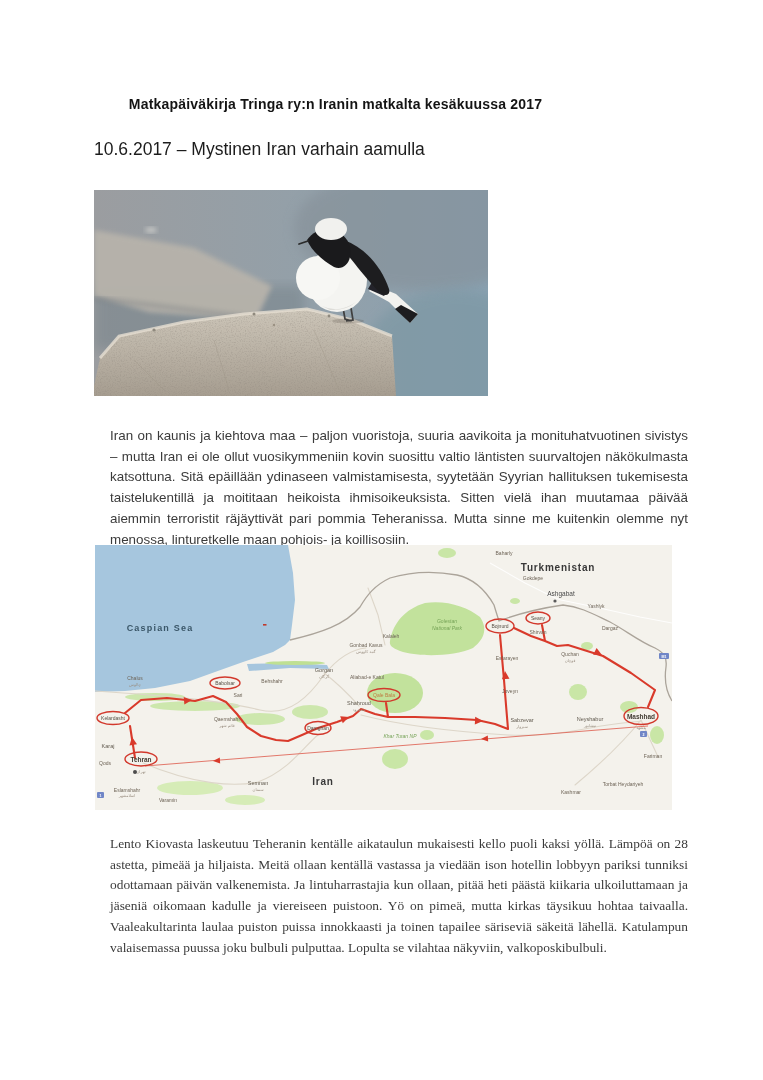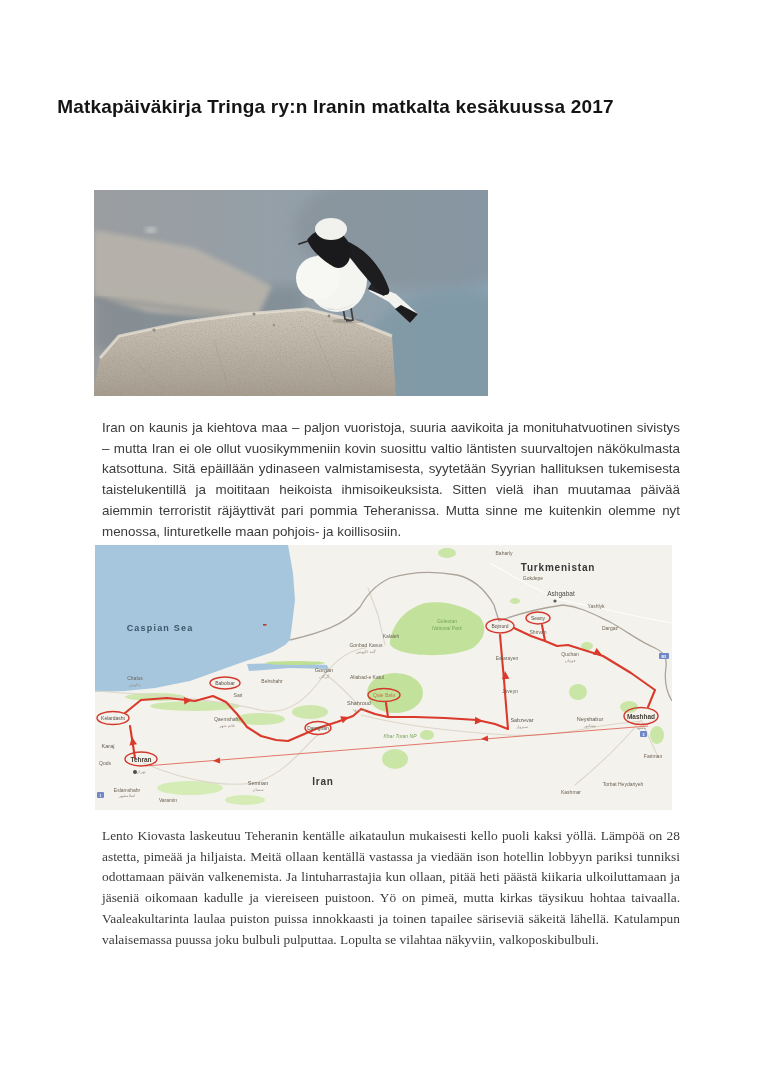--- a/index.html
+++ b/index.html
@@ -1,22 +1,22 @@
 <!DOCTYPE html>
 <html><head>
 <meta charset="utf-8">
 <style>
   html,body{margin:0;padding:0;background:#ffffff;}
   #page{position:relative;width:763px;height:1080px;background:#ffffff;overflow:hidden;
         font-family:"Liberation Sans",sans-serif;}
   #doc-title{position:absolute;top:96px;left:0;width:671px;text-align:center;margin:0;
-             font-size:19px;font-weight:bold;color:#141414;letter-spacing:.2px;}
+             font-size:14px;font-weight:bold;color:#141414;letter-spacing:.2px;}
   #doc-heading{position:absolute;top:139px;left:94px;margin:0;font-size:17.5px;font-weight:400;
                color:#1c1c1c;}
-  .body-par{position:absolute;left:94px;width:578px;margin:8px;font-size:13.4px;line-height:20.7px;
+  .body-par{position:absolute;left:94px;width:578px;margin:16px;font-size:13.4px;line-height:20.7px;
             color:#3b3b3b;text-align:justify;}
   #par-1{top:410px;}
   #par-2{top:818px;font-family:Liberation Serif, serif;}
   #bird-photo{position:absolute;left:94px;top:190px;width:394px;height:206px;}
   #route-map{position:absolute;left:95px;top:545px;width:577px;height:265px;}
   
   text{font-family:"Liberation Sans",sans-serif;}
   .t-sea{font-size:9px;font-weight:bold;fill:#3a5668;letter-spacing:1.2px;}
   .t-country{font-size:10px;font-weight:bold;fill:#383838;letter-spacing:.8px;}
   .t-capital{font-size:6.5px;fill:#4a4a4a;}
@@ -35,20 +35,21 @@
   .route-thin{stroke:#dd5a4b;stroke-width:.9;fill:none;opacity:.9;}
   .stop-ellipse{stroke:#d2382c;stroke-width:1.4;fill:none;}
   .arrow{fill:#d93a2b;}
 </style>
 </head>
 <body>
 
 <div id="page">
 
   <h1 id="doc-title">Matkapäiväkirja Tringa ry:n Iranin matkalta kesäkuussa 2017</h1>
+  <h2 id="doc-heading">10.6.2017 – Mystinen Iran varhain aamulla</h2>
 
   <svg id="bird-photo" viewBox="0 0 394 206" preserveAspectRatio="none">
     <defs>
       <linearGradient id="pbg" x1="0" y1="0" x2="1" y2="0">
         <stop offset="0" stop-color="#9b9da0"></stop>
           <stop offset="0.55" stop-color="#93a0a9"></stop>
         <stop offset="1" stop-color="#8aa2b2"></stop>
       </linearGradient>
       <linearGradient id="stoneg" x1="0" y1="0" x2="0" y2="1">
         <stop offset="0" stop-color="#cdc6b9"></stop>

